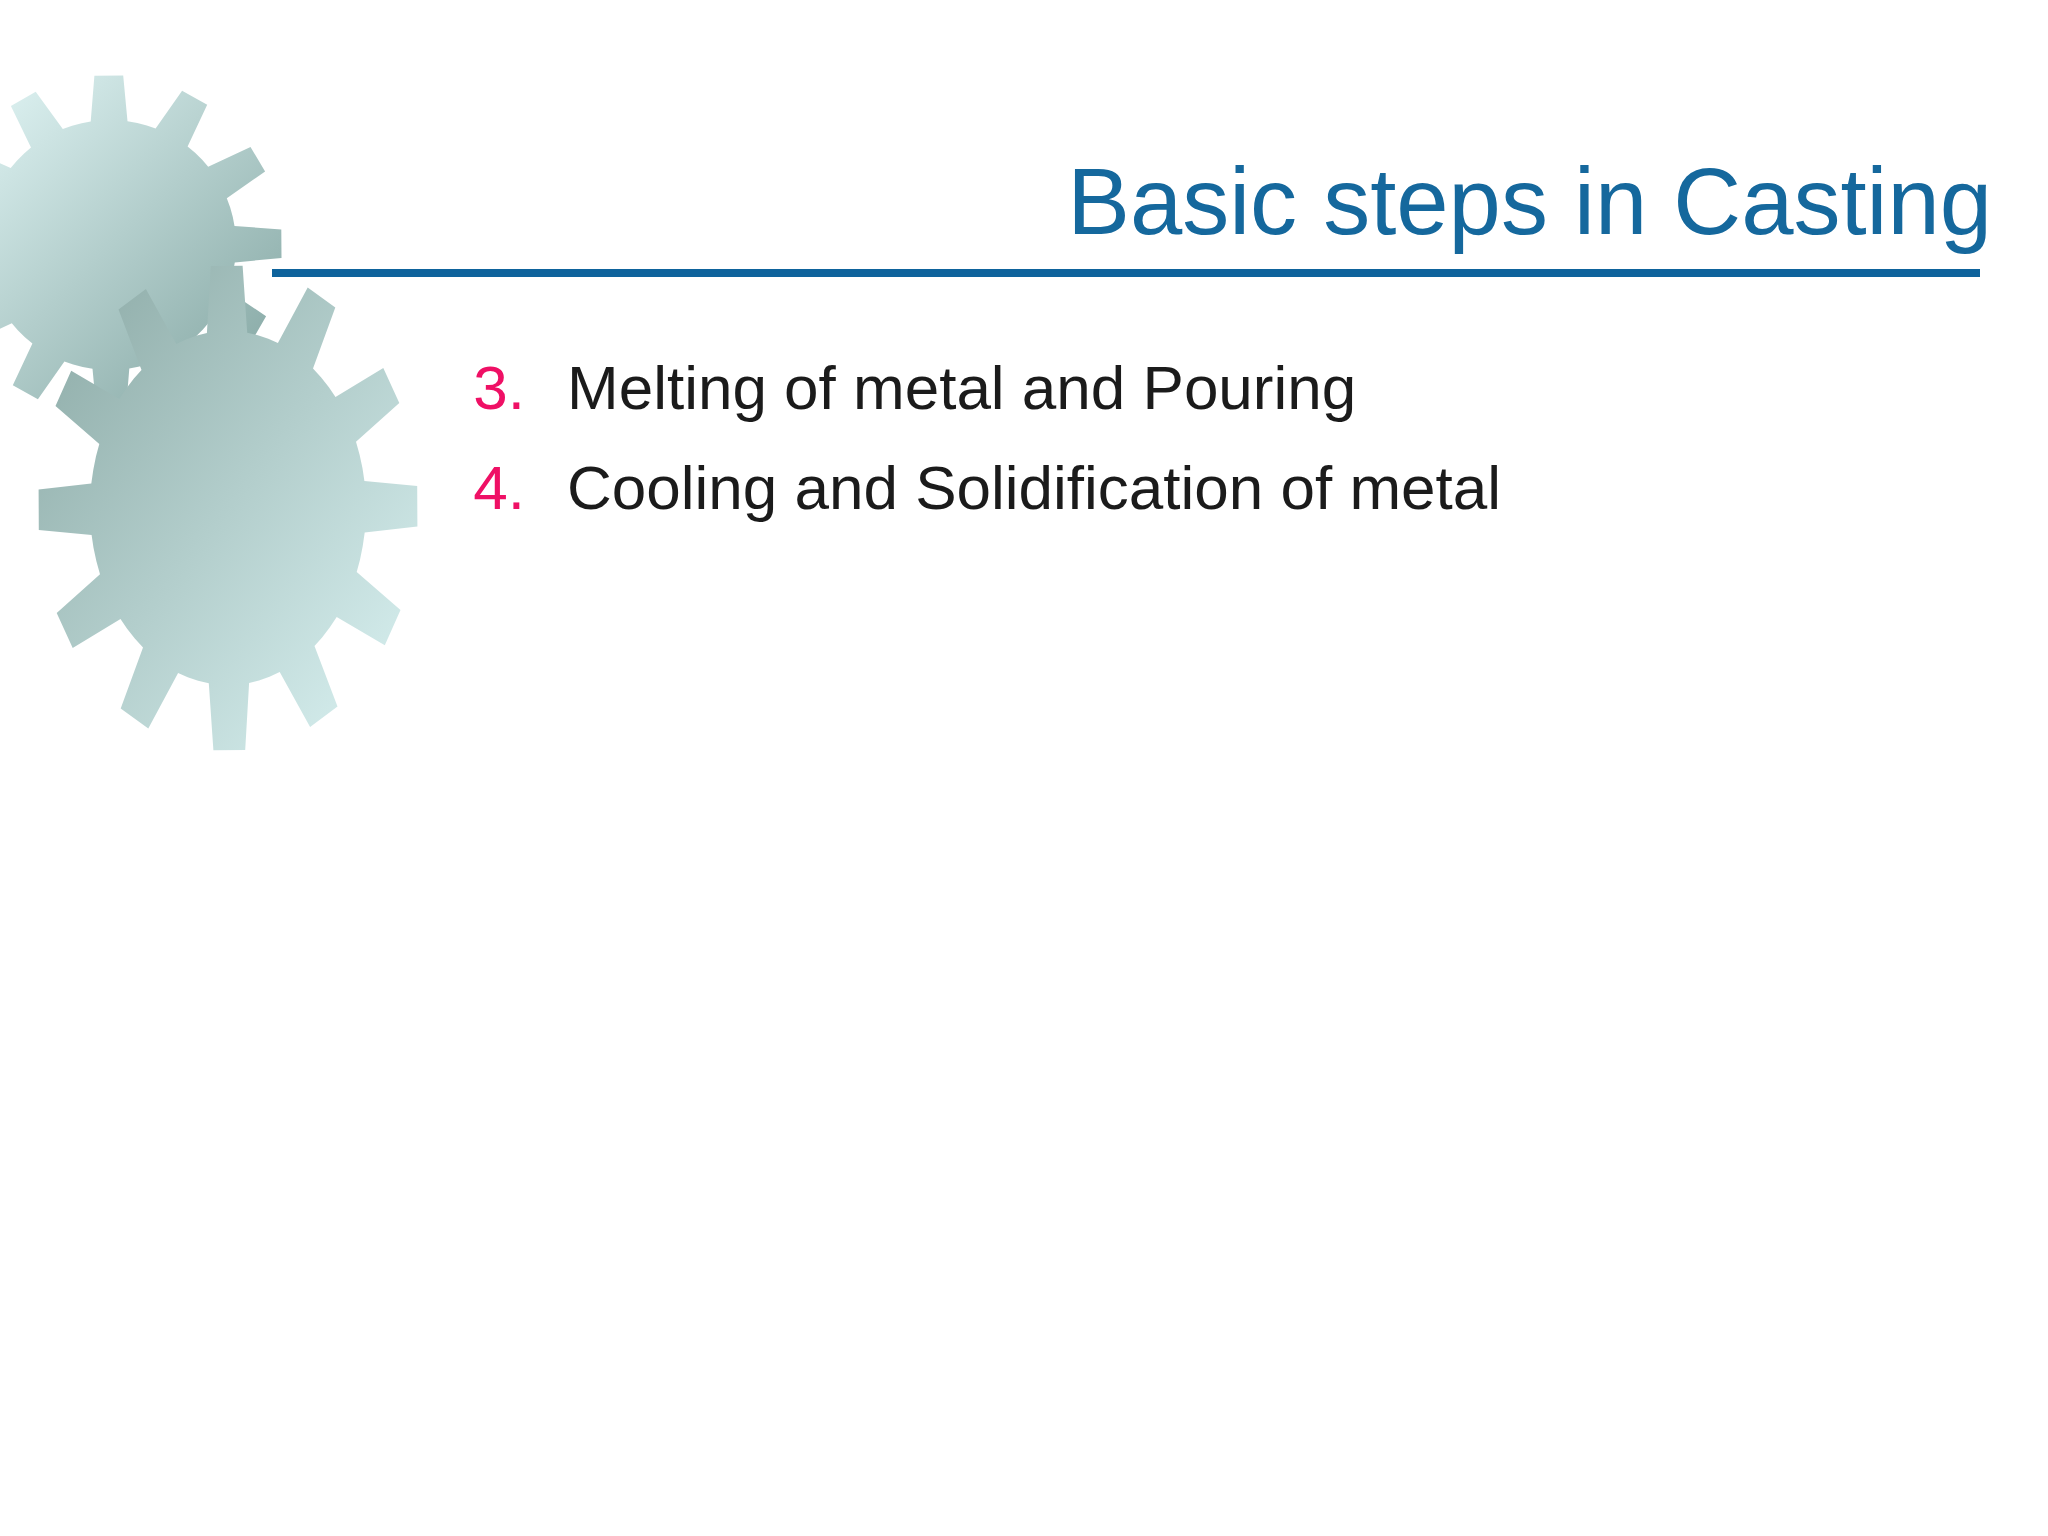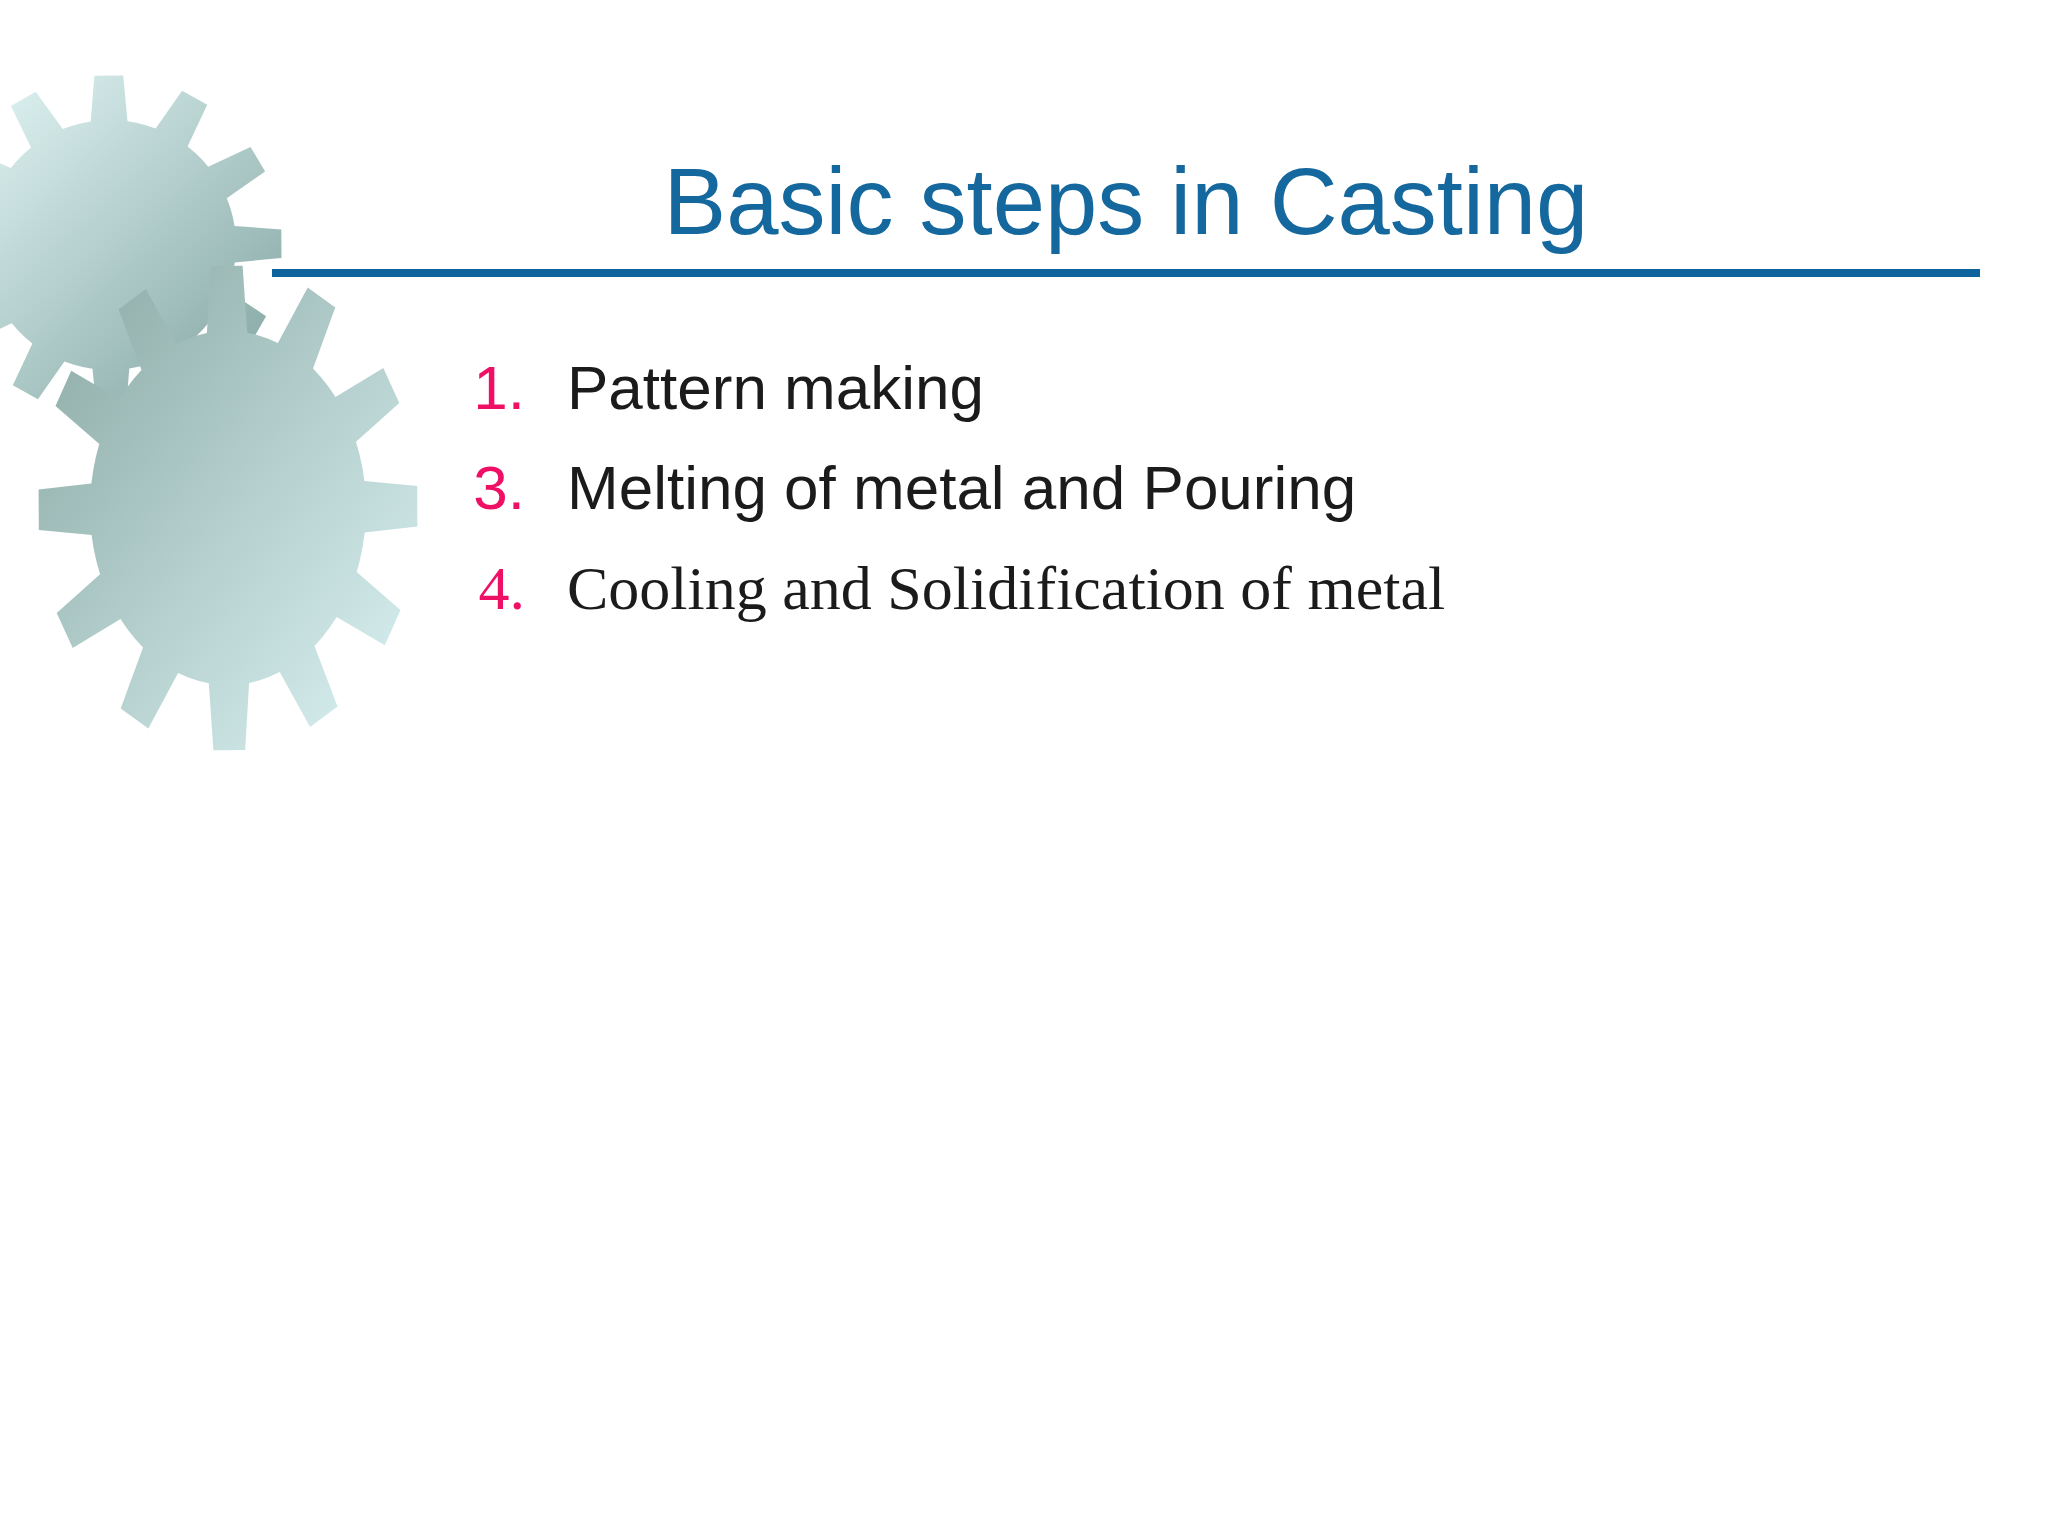--- a/index.html
+++ b/index.html
@@ -10,22 +10,22 @@
     background:var(--background,#ffffff);
     font-family:"Liberation Sans", sans-serif;
   }
   .gears{
     position:absolute;left:0;top:0;
     width:500px;height:780px;
     z-index:2;
   }
   .title{
     position:absolute;
-    left:272px;top:148px;width:1708px;
-    text-align:center;
+    left:284px;top:148px;width:1708px;
+    text-align:right;
     font-size:94px;
     line-height:1.15;
     color:var(--title-blue,#15689d);
     white-space:nowrap;
     z-index:1;
   }
   .rule{
     position:absolute;
     left:272px;top:269px;
     width:1708px;height:8px;
@@ -74,23 +74,20 @@
         <stop offset="0%" stop-color="#8aa8a4"></stop>
         <stop offset="100%" stop-color="#dcf4f4"></stop>
       </linearGradient>
     </defs>
     <path fill="url(#gearGrad1)" d="M62.8,129.1L72.1,125.8L81.7,123.2L90.7,121.5L94.4,75.7L123.2,75.5L127.5,121.2L137.3,123.0L146.8,125.5L155.6,128.5L182.1,90.7L207.2,104.7L187.6,146.5L195.1,152.8L202.2,159.8L208.2,166.7L250.5,147.0L265.1,171.5L226.8,198.2L230.2,207.4L232.8,216.9L234.5,225.9L281.3,229.6L281.5,258.0L234.8,262.4L233.0,272.1L230.5,281.5L227.5,290.2L266.1,316.3L251.9,341.0L209.3,322.0L202.9,329.4L195.9,336.4L189.0,342.4L209.1,383.9L184.3,398.3L157.2,360.9L147.9,364.2L138.3,366.8L129.3,368.5L125.6,414.3L96.8,414.5L92.5,368.8L82.7,367.0L73.2,364.5L64.4,361.5L37.9,399.3L12.8,385.3L32.4,343.5L24.9,337.2L17.8,330.2L11.8,323.3L-30.5,343.0L-45.1,318.5L-6.8,291.8L-10.2,282.6L-12.8,273.1L-14.5,264.1L-61.3,260.4L-61.5,232.0L-14.8,227.6L-13.0,217.9L-10.5,208.5L-7.5,199.8L-46.1,173.7L-31.9,149.0L10.7,168.0L17.1,160.6L24.1,153.6L31.0,147.6L10.9,106.1L35.7,91.7Z"></path>
     <path fill="url(#gearGrad2)" d="M279.7,672.1L269.5,676.8L259.0,680.5L249.1,682.9L245.2,750.0L213.4,750.3L208.8,683.3L198.1,680.8L187.7,677.3L178.1,673.0L148.3,728.6L120.7,708.5L143.0,647.5L134.8,638.5L127.1,628.7L120.5,618.9L72.7,648.1L56.7,613.0L100.0,574.3L96.4,561.2L93.5,547.8L91.6,535.1L38.8,530.0L38.6,489.4L91.3,483.4L93.3,469.7L96.0,456.3L99.3,444.0L55.5,406.1L71.2,370.7L119.3,399.0L126.3,388.4L133.9,378.6L141.5,370.1L118.5,309.4L145.9,288.9L176.3,343.9L186.5,339.2L197.0,335.5L206.9,333.1L210.8,266.0L242.6,265.7L247.2,332.7L257.9,335.2L268.3,338.7L277.9,343.0L307.7,287.4L335.3,307.5L313.0,368.5L321.2,377.5L328.9,387.3L335.5,397.1L383.3,367.9L399.3,403.0L356.0,441.7L359.6,454.8L362.5,468.2L364.4,480.9L417.2,486.0L417.4,526.6L364.7,532.6L362.7,546.3L360.0,559.7L356.7,572.0L400.5,609.9L384.8,645.3L336.7,617.0L329.7,627.6L322.1,637.4L314.5,645.9L337.5,706.6L310.1,727.1Z"></path>
   </svg>
 
   <div class="list">
     <div class="row">
-      <span class="num">1.</span><span>Pattern making</span>
-    </div>
-    <div class="row">
       <span class="num">3.</span><span>Melting of metal and Pouring</span>
     </div>
     <div class="row">
       <span class="num">4.</span><span>Cooling and Solidification of metal</span>
     </div>
   </div>
 
 </div>
 
 </body></html>

